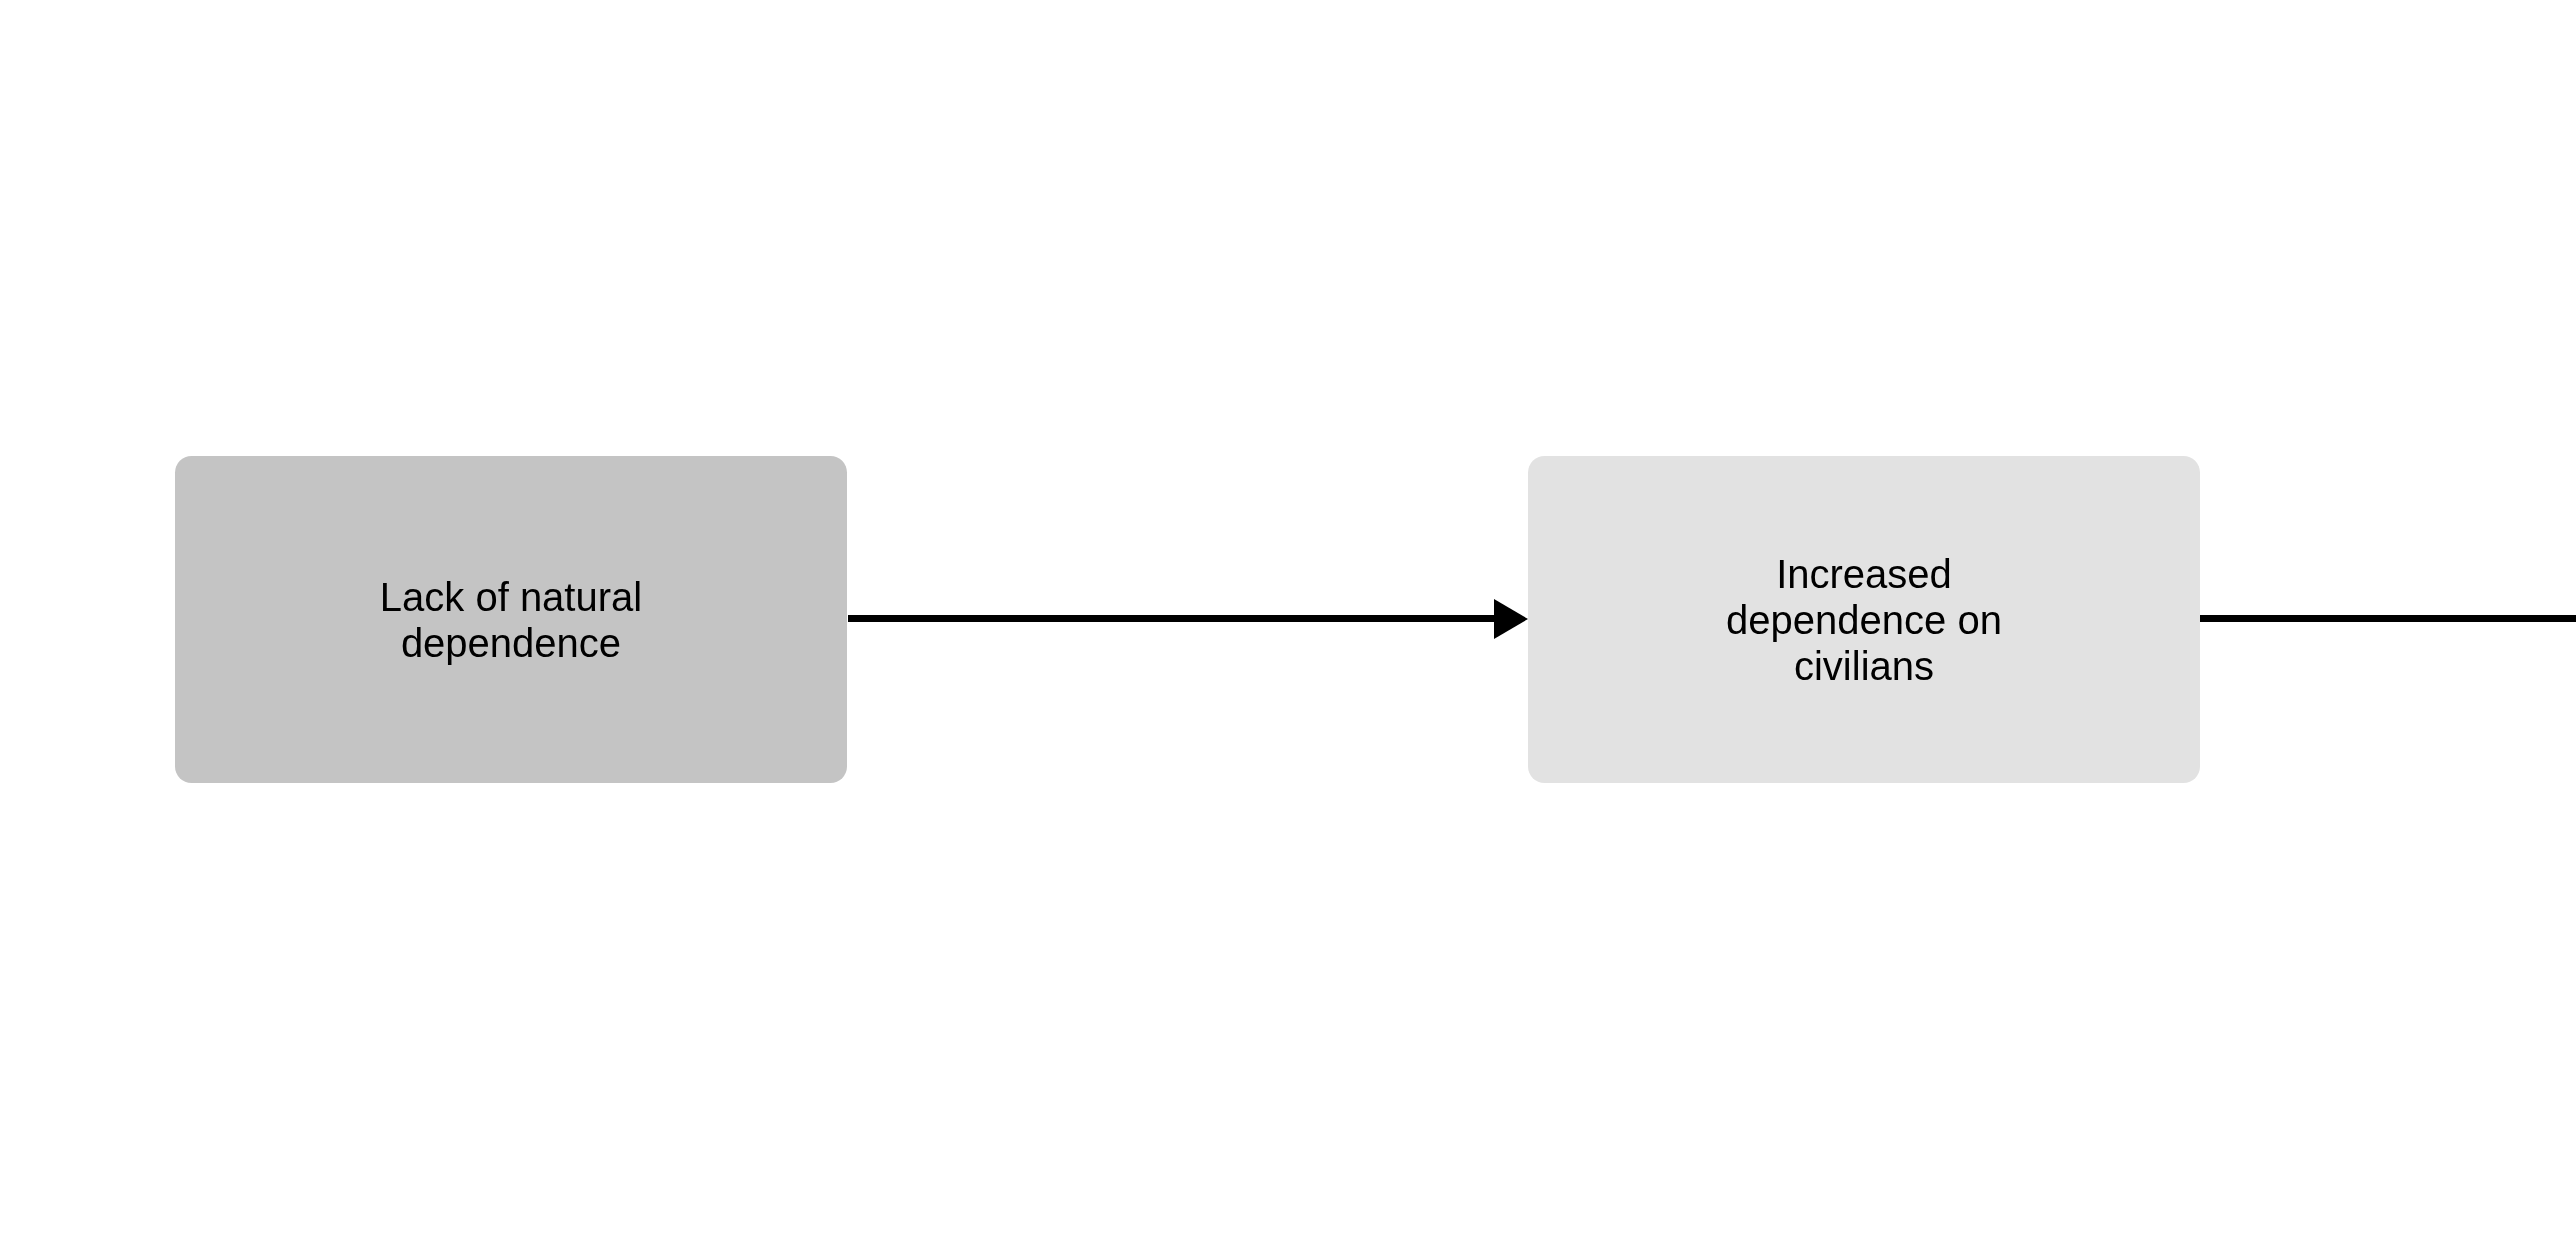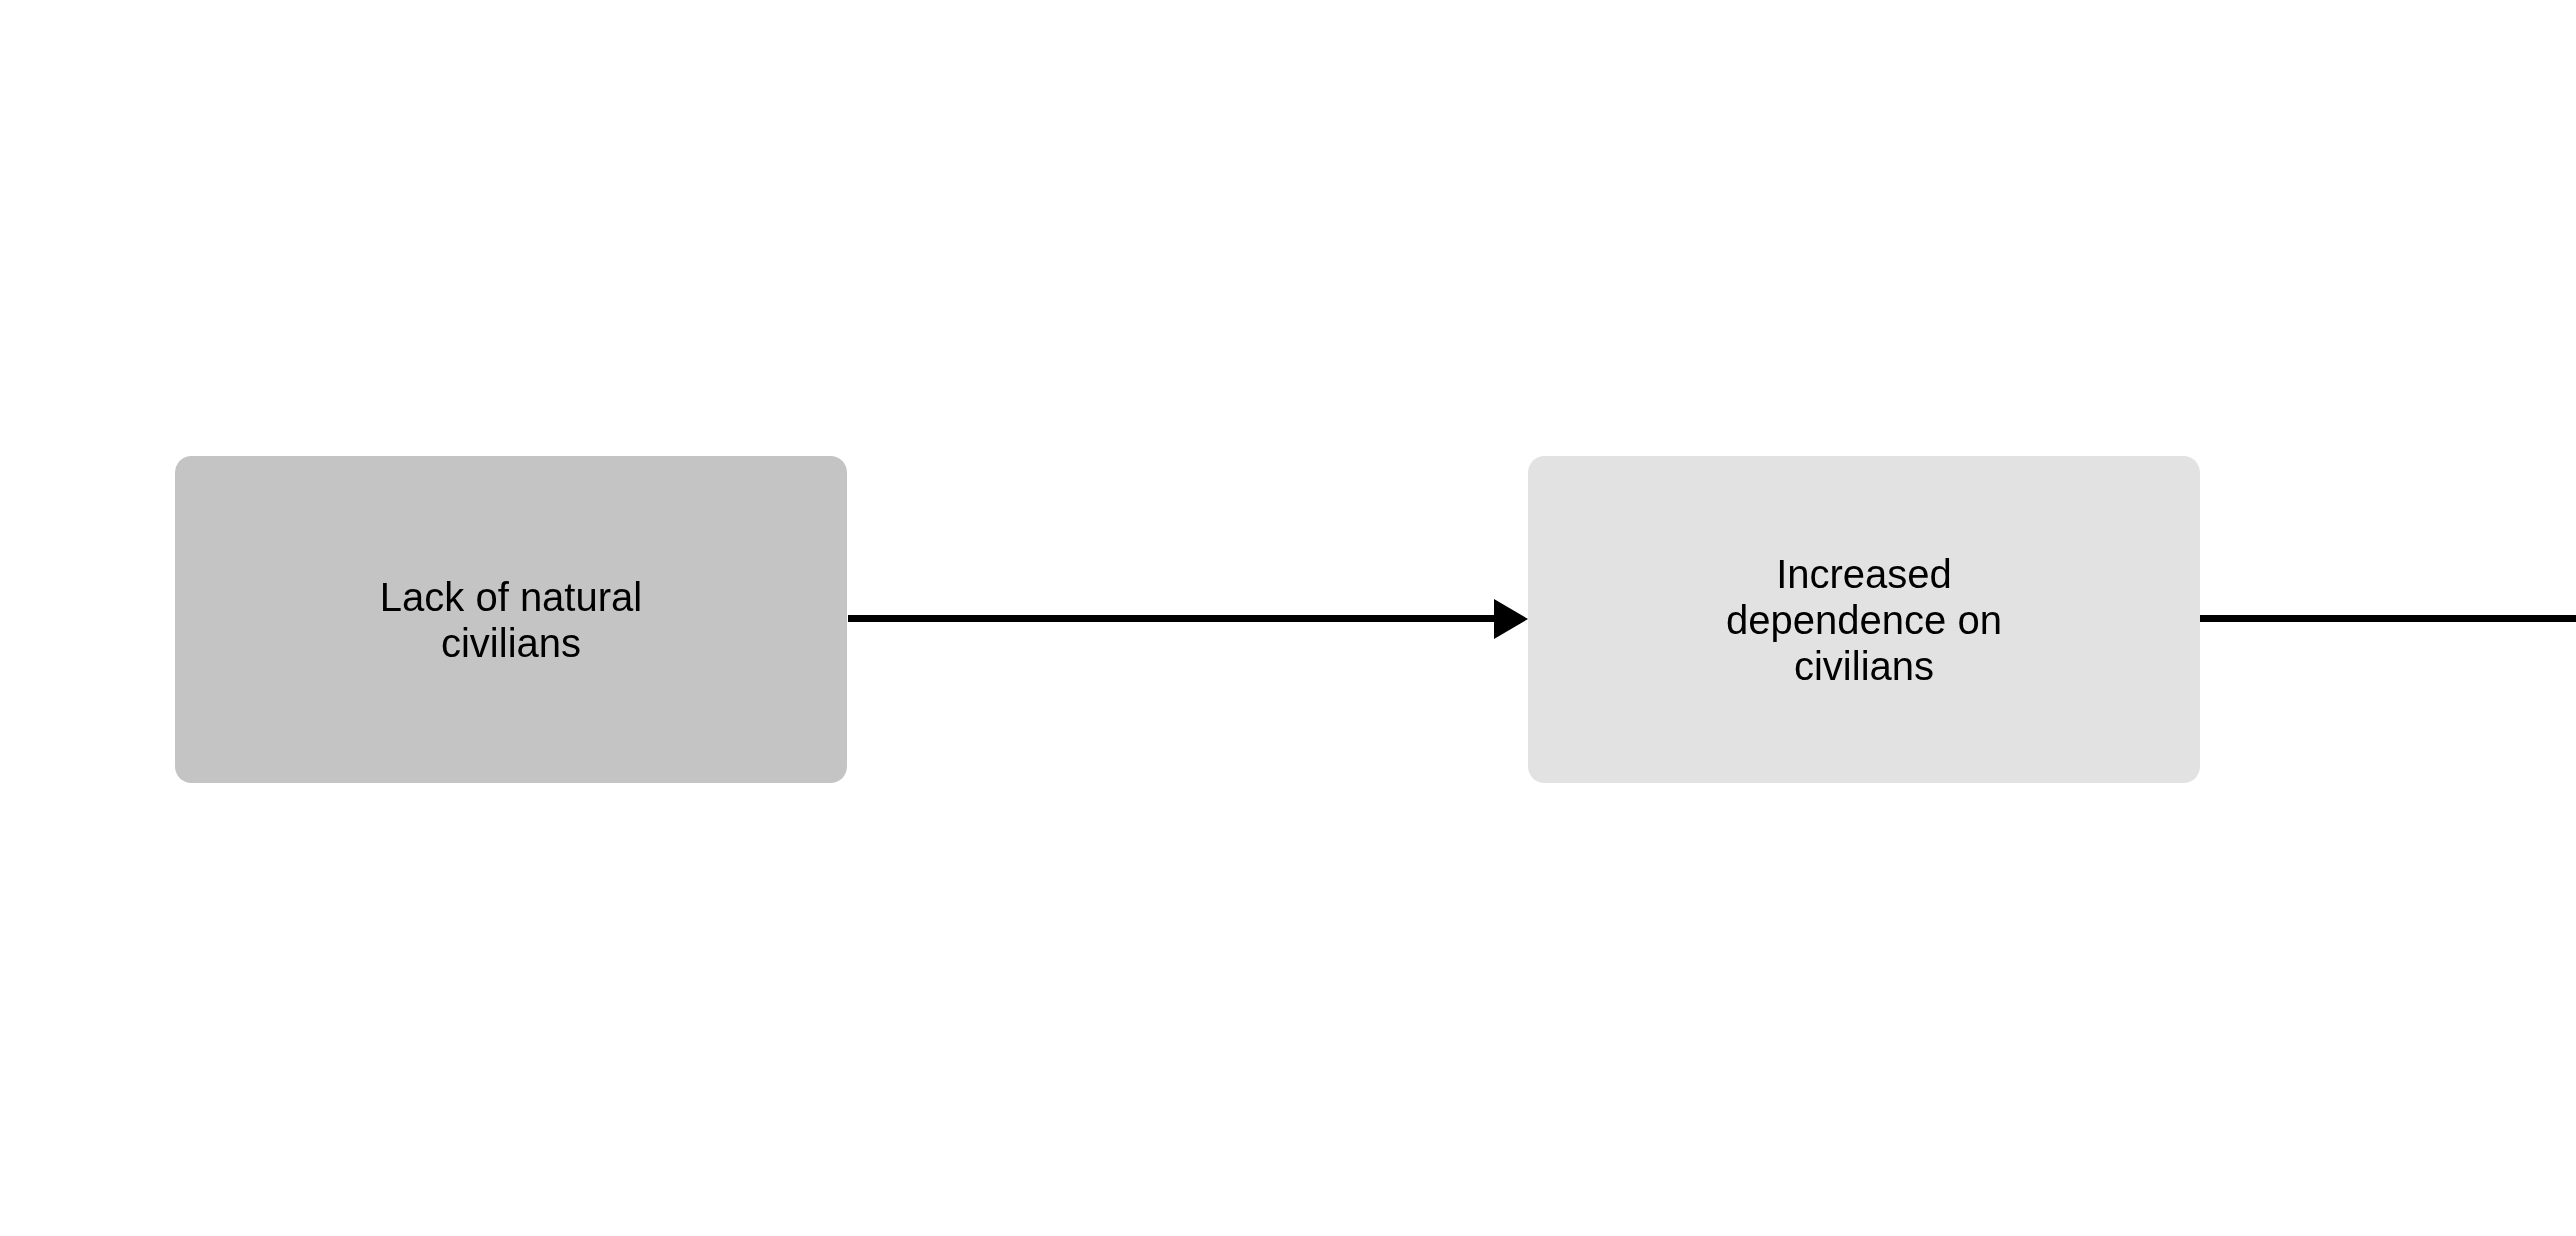--- a/index.html
+++ b/index.html
@@ -56,21 +56,21 @@
     border-left: 34px solid #000000;
   }
 </style>
 </head>
 <body>
 
 <div class="canvas" style="background-color: rgb(255, 255, 255);">
 
   <div class="node node-0" style="background-color: rgb(196, 196, 196);">
     <span class="node-label">Lack of natural
-civilians</span>
+dependence</span>
   </div>
 
   <div class="edge edge-0">
     <div class="edge-line"></div>
     <div class="edge-head"></div>
   </div>
 
   <div class="node node-1" style="background-color: rgb(226, 226, 226);">
     <span class="node-label">Increased
 dependence on

